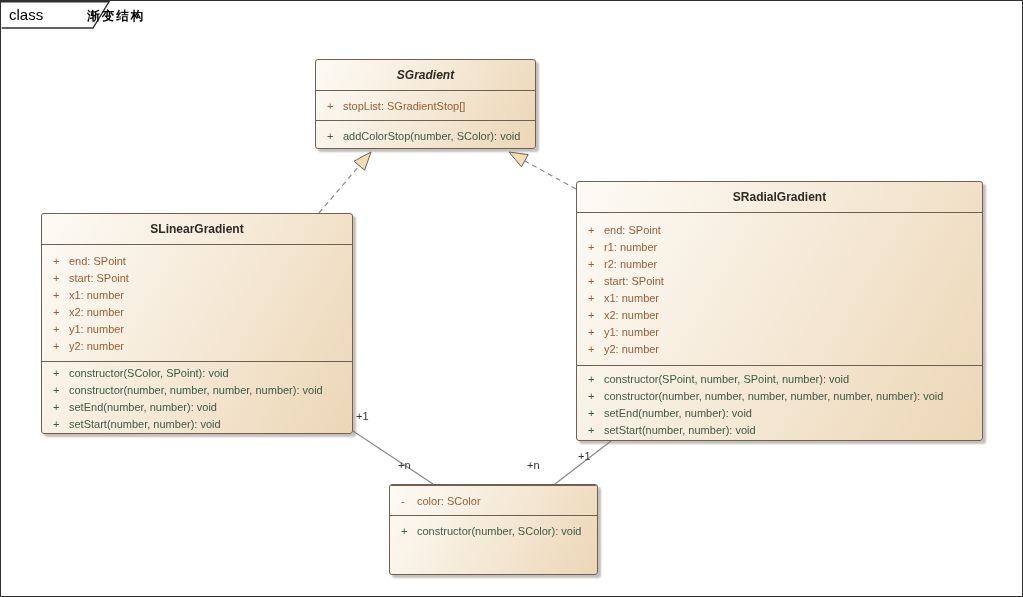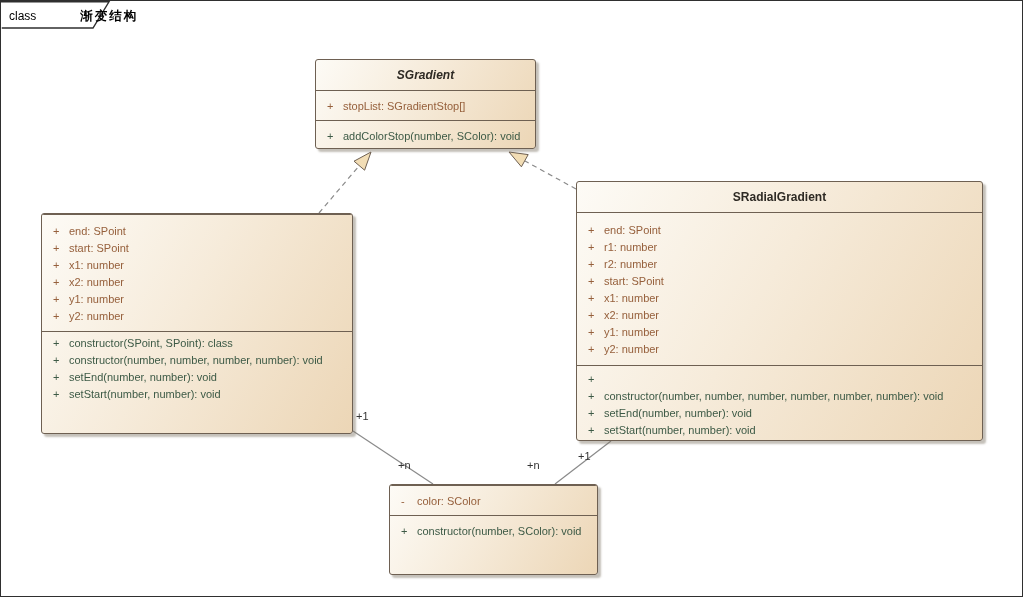--- a/index.html
+++ b/index.html
@@ -15,21 +15,21 @@
   html,body{margin:0;padding:0;background:#ffffff;}
   body{font-family:"Liberation Sans", sans-serif;}
   .canvas{
     position:relative;width:1023px;height:597px;background:#ffffff;
     overflow:hidden;box-sizing:border-box;border:1px solid #2F2F2F;
   }
   .diagram-tab{position:absolute;left:0;top:0;width:120px;height:30px;}
   .tab-label{
     position:absolute;left:8px;top:5px;white-space:nowrap;color:#000;
   }
-  .tab-label .kw{font-size:12px;text-align:right;}
+  .tab-label .kw{font-size:15px;text-align:right;}
   .tab-label .nm{font-size:12.5px;font-weight:bold;letter-spacing:2px;margin-left:44px;}
   .uml-class{
     position:absolute;box-sizing:border-box;
     border:1px solid var(--box-border);border-radius:3px;
     background:linear-gradient(120deg,var(--fill-light) 0%,var(--fill-mid) 45%,var(--fill-dark) 100%);
     box-shadow:3px 3px 2px rgba(125,115,100,0.45);
     overflow:hidden;
   }
   .c-title{
     height:30px;display:flex;align-items:center;justify-content:center;
@@ -99,20 +99,21 @@
     </div>
     <div class="compartment ops">
       <div class="row">
         <span class="vis">+</span>
         <span class="txt">addColorStop(number, SColor): void</span>
       </div>
     </div>
   </div>
 
   <div class="uml-class" id="box-slinear" style="left:40px;top:212px;width:312px;height:221px;">
+    <div class="c-title">SLinearGradient</div>
     <div class="compartment attrs">
       <div class="row">
           <span class="vis">+</span>
           <span class="txt">end: SPoint</span>
         </div>
       <div class="row">
           <span class="vis">+</span>
           <span class="txt">start: SPoint</span>
         </div>
       <div class="row">
@@ -128,21 +129,21 @@
           <span class="txt">y1: number</span>
         </div>
       <div class="row">
           <span class="vis">+</span>
           <span class="txt">y2: number</span>
         </div>
     </div>
     <div class="compartment ops">
       <div class="row">
           <span class="vis">+</span>
-          <span class="txt">constructor(SPoint, SPoint): class</span>
+          <span class="txt">constructor(SColor, SPoint): void</span>
         </div>
       <div class="row">
           <span class="vis">+</span>
           <span class="txt">constructor(number, number, number, number): void</span>
         </div>
       <div class="row">
           <span class="vis">+</span>
           <span class="txt">setEnd(number, number): void</span>
         </div>
       <div class="row">
@@ -184,20 +185,21 @@
           <span class="txt">y1: number</span>
         </div>
       <div class="row">
           <span class="vis">+</span>
           <span class="txt">y2: number</span>
         </div>
     </div>
     <div class="compartment ops">
       <div class="row">
           <span class="vis">+</span>
+          <span class="txt">constructor(SPoint, number, SPoint, number): void</span>
         </div>
       <div class="row">
           <span class="vis">+</span>
           <span class="txt">constructor(number, number, number, number, number, number): void</span>
         </div>
       <div class="row">
           <span class="vis">+</span>
           <span class="txt">setEnd(number, number): void</span>
         </div>
       <div class="row">

